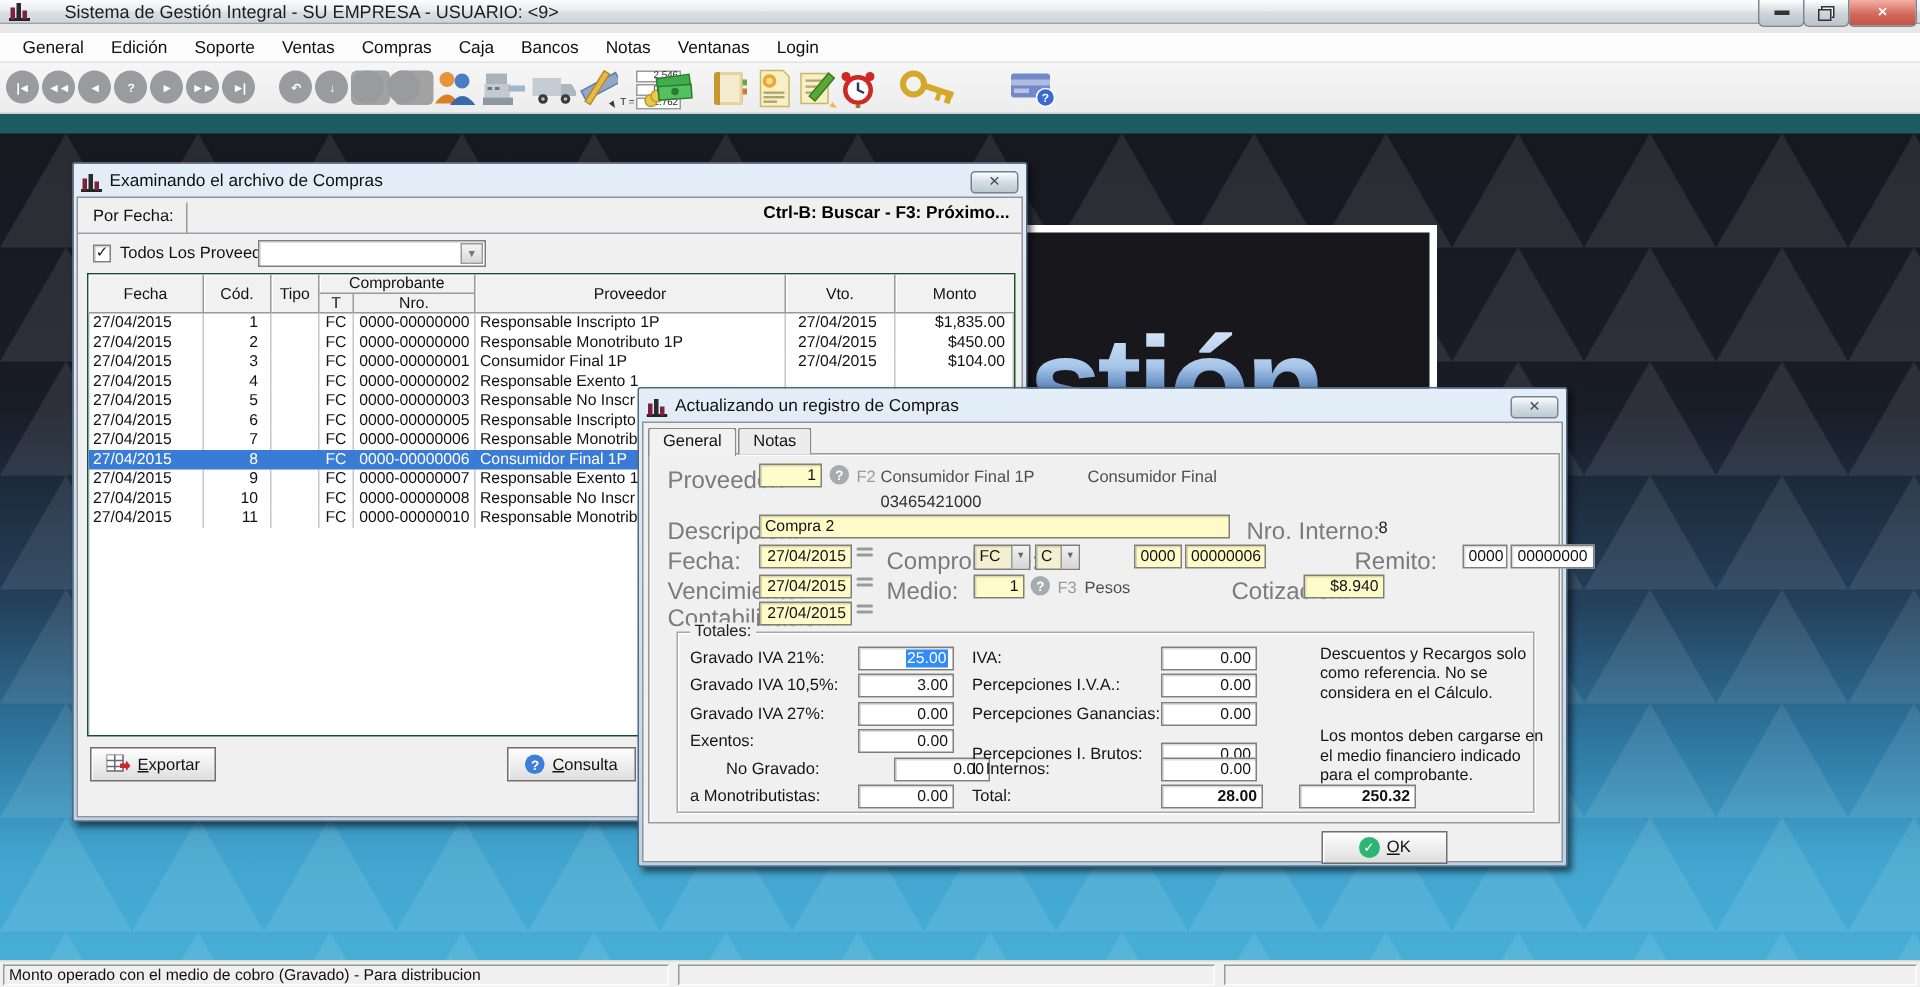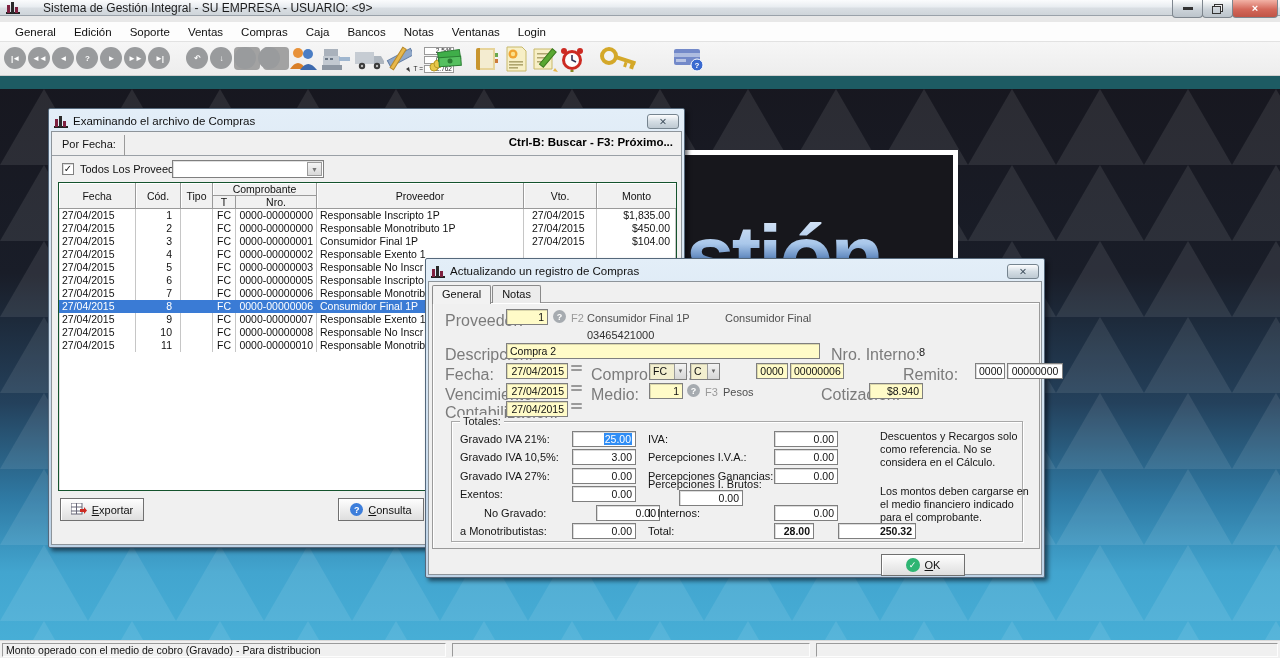--- a/index.html
+++ b/index.html
@@ -581,31 +581,31 @@
                   <div class="tf" style="width: 64px;">0.00</div>
                 </div>
                 <div class="trow2" style="left: 196px; top: 27.4px;">
                   <div class="tl" style="width: 126px;">Percepciones I.V.A.:</div>
                   <div class="tf" style="width: 64px;">0.00</div>
                 </div>
                 <div class="trow2" style="left: 196px; top: 45.8px;">
                   <div class="tl" style="width: 126px;">Percepciones Ganancias:</div>
                   <div class="tf" style="width: 64px;">0.00</div>
                 </div>
-                <div class="trow2" style="left: 196px; top: 56px; flex-direction: column;">
+                <div class="trow2" style="left: 196px; top: 73px;">
                   <div class="tl" style="width: 126px;">Percepciones I. Brutos:</div>
                   <div class="tf" style="width: 64px;">0.00</div>
                 </div>
                 <div class="trow2" style="left: 196px; top: 82.6px;">
                   <div class="tl" style="width: 126px;">I. Internos:</div>
                   <div class="tf" style="width: 64px;">0.00</div>
                 </div>
                 <div class="trow2" style="left: 196px; top: 101px;">
                   <div class="tl" style="width: 126px;">Total:</div>
-                  <div class="tf yel bold" style="width: 40px;">28.00</div>
+                  <div class="tf yel bold" style="width: 68px;">28.00</div>
                   <div class="tf yel bold" style="width: 78px; margin-left: 24px;">250.32</div>
                 </div>
               </div>
             <div class="notes" style="top:63px">Los montos deben cargarse en el medio financiero indicado para el comprobante.</div>
             <div class="notes" style="top:8px">Descuentos y Recargos solo como referencia. No se considera en el Cálculo.</div>
           </div>
         </div>
 
         <div class="rbtn" style="left:452px; top:272px; width:84px; height:22px">
           <span class="greencirc">✓</span>

